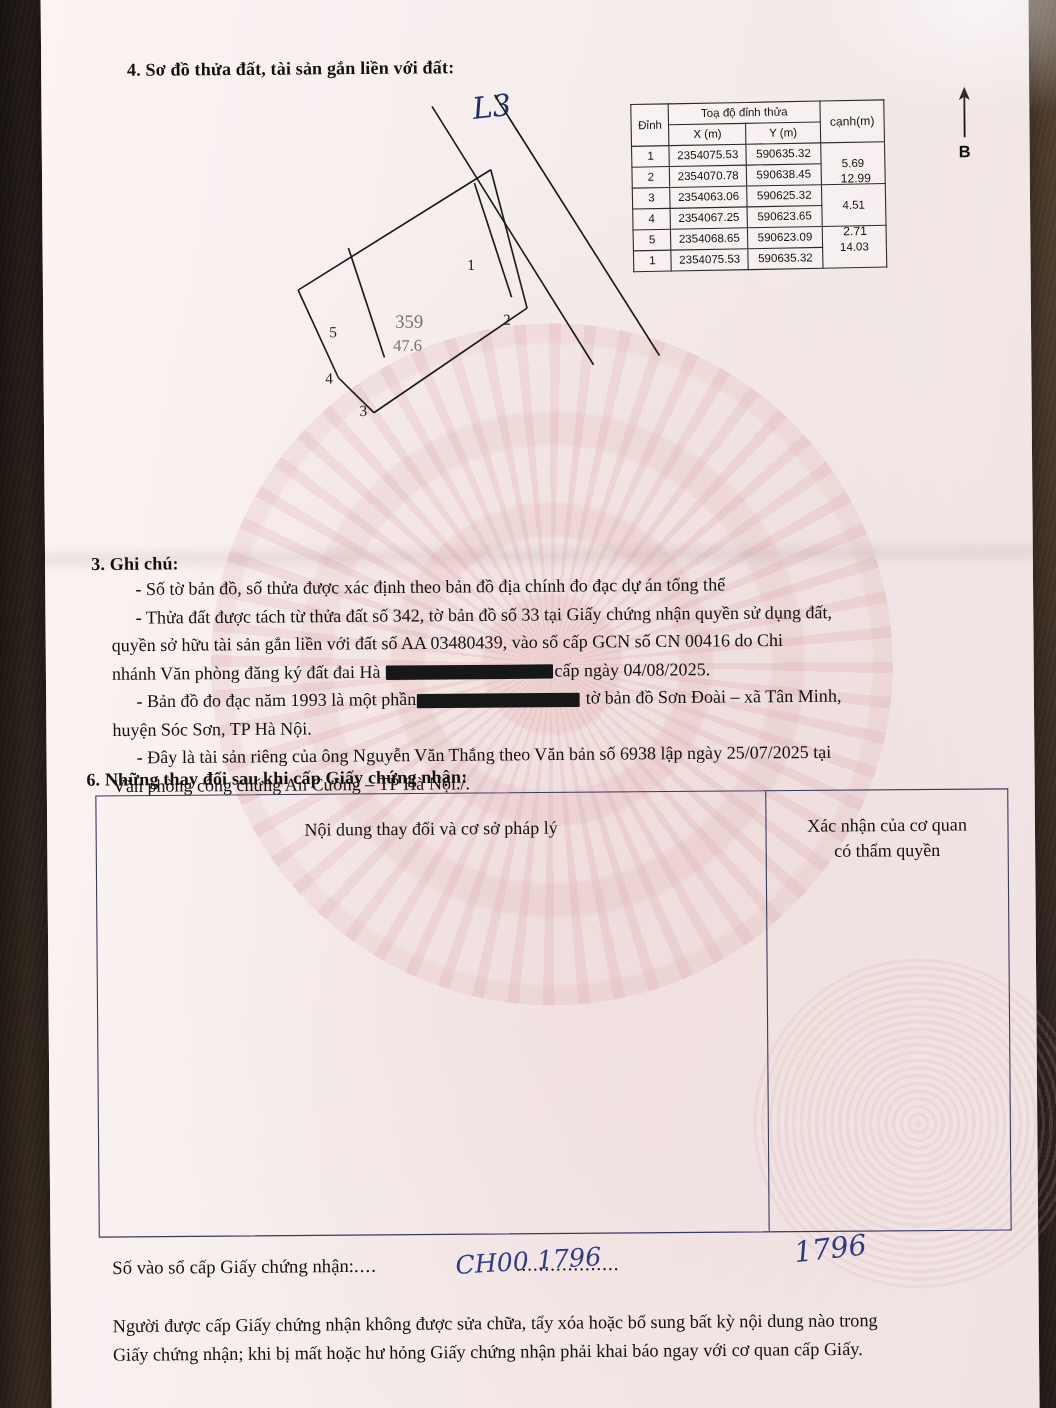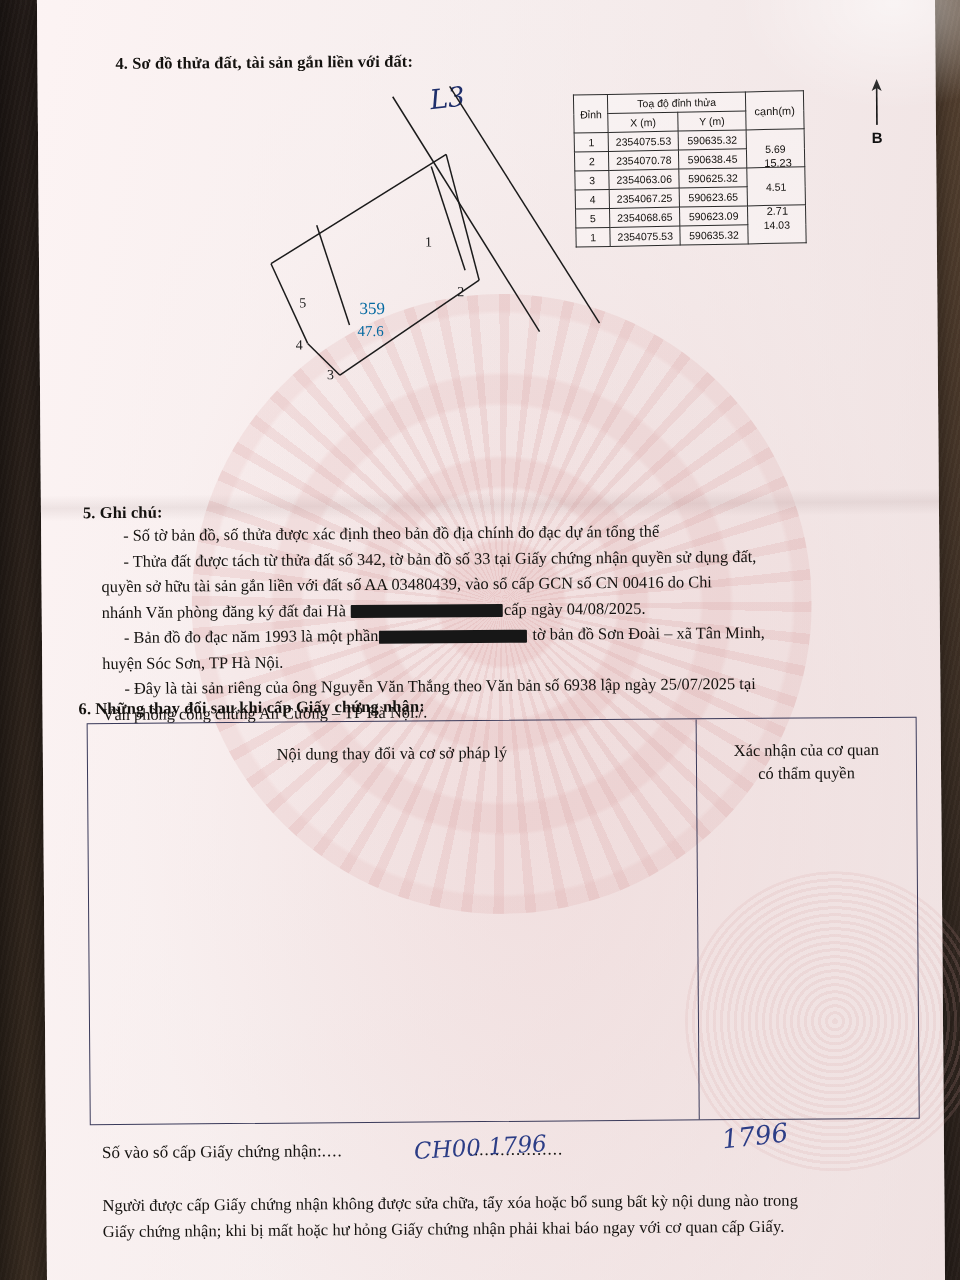--- a/index.html
+++ b/index.html
@@ -135,22 +135,21 @@
     height: 330px;
   }
   .sk-label {
     position: absolute;
     font-size: 14px;
     color: #1a1a1a;
   }
   .parcel-no {
     position: absolute;
     font-size: 17px;
-    color: #0369a1;
-    margin-top: 16px;
+    color: #737373;
   }
   .handwrite {
     position: absolute;
     font-family: "DejaVu Serif", serif;
     color: #1f2f6b;
     font-size: 27px;
     font-style: italic;
     transform: rotate(-6deg);
   }
 
@@ -343,24 +342,24 @@
           <td rowspan="2">14.03</td>
         </tr>
         <tr>
           <td>1</td>
           <td>2354075.53</td>
           <td>590635.32</td>
         </tr>
       </tbody>
         </table>
 
-      <div style="position:absolute; left:726px; top:165px; font-size:11px; font-family:'Liberation Sans',sans-serif; transform:rotate(-0.6deg);">15.23</div>
+      <div style="position:absolute; left:726px; top:165px; font-size:11px; font-family:'Liberation Sans',sans-serif; transform:rotate(-0.6deg);">12.99</div>
       <div style="position:absolute; left:728px; top:213px; font-size:11px; font-family:'Liberation Sans',sans-serif; transform:rotate(-0.6deg);">2.71</div>
 
-      <div class="sec-title" id="h5">5. Ghi chú:</div>
+      <div class="sec-title" id="h5">3. Ghi chú:</div>
 
       <div class="notes">
         <p class="ind" style="padding-left:22px;">- Số tờ bản đồ, số thửa được xác định theo bản đồ địa chính đo đạc dự án tổng thể</p>
         <p class="ind" style="padding-left:22px;">- Thửa đất được tách từ thửa đất số 342,  tờ bản đồ số 33 tại Giấy chứng nhận quyền sử dụng đất,</p>
         <p class="ind">quyền sở hữu tài sản gắn liền với đất số  AA 03480439, vào sổ cấp GCN số  CN 00416 do Chi</p>
         <p class="ind">
           <span>nhánh Văn phòng đăng ký đất đai Hà </span><span class="redact" style="width:152px;"></span><span>cấp ngày  04/08/2025.</span>
         </p>
         <p class="ind" style="padding-left:22px;">
           <span>- Bản đồ đo đạc năm 1993 là một phần</span><span class="redact" style="width:148px;"></span><span> tờ bản đồ  Sơn Đoài  – xã Tân Minh,</span>

